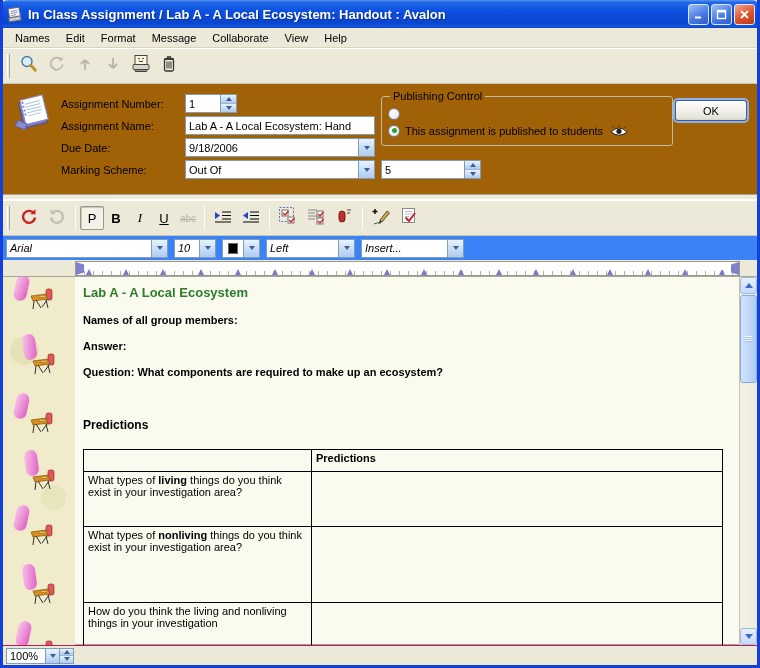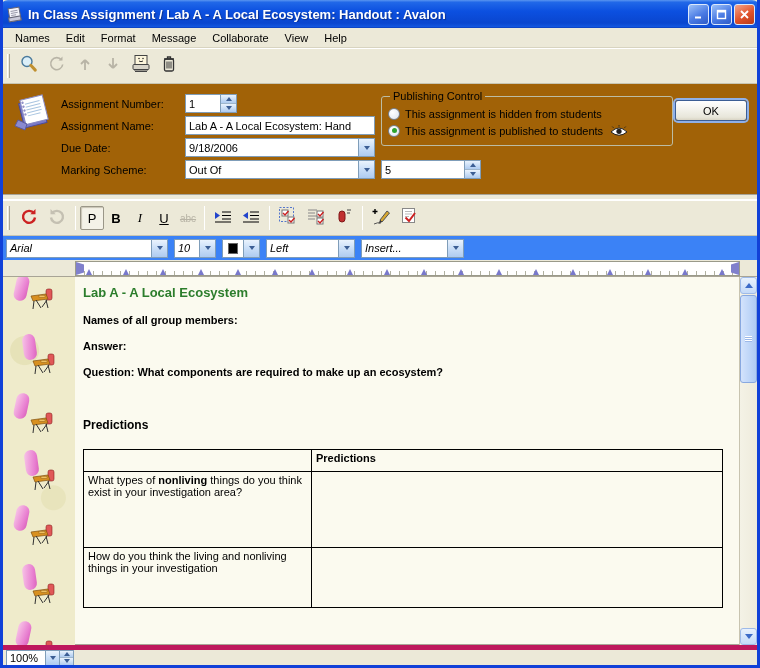--- a/index.html
+++ b/index.html
@@ -108,21 +108,21 @@
     display:flex; align-items:center; justify-content:center; }
   .schv-u { width:0;height:0;border-left:4px solid transparent;border-right:4px solid transparent;border-bottom:5px solid #3C6BC8; }
   .schv-d { width:0;height:0;border-left:4px solid transparent;border-right:4px solid transparent;border-top:5px solid #3C6BC8; }
   .sthumb { height:88px; margin-top:1px; background:linear-gradient(90deg,#D3E3FC,#AECBF4); border:1px solid #88A8E0; border-radius:3px;
     position:relative; }
   .sthumb::after { content:""; position:absolute; left:4px; right:4px; top:40px; height:6px;
     background:repeating-linear-gradient(180deg,#FFF 0 1px,#9CB8E8 1px 2px); }
   .strack { flex:1; }
 
   
-  .statusbar { height:20px; background:#ECE9D8; border-top:5px solid #be185d; box-shadow:0 -1px 0 #A8A496; display:flex; align-items:center; padding-left:3px; }
+  .statusbar { height:20px; background:#ECE9D8; border-top:1px solid #be185d; box-shadow:0 -1px 0 #A8A496; display:flex; align-items:center; padding-left:3px; }
   .zoomcombo { display:flex; align-items:stretch; height:16px; border:1px solid #7F9DB9; background:#fff; font-size:11px; }
   .zoomcombo .val { width:38px; padding:0 3px; display:flex; align-items:center; }
   .zoomcombo .spinner { width:14px; }
   .zoomcombo .cbtn { width:14px; }
 </style>
 </head>
 <body>
 
 <div class="window">
 
@@ -287,21 +287,20 @@
               </span>
             </span>
         </div>
       </div>
     </div>
 
     <fieldset class="pubbox">
       <legend>Publishing Control</legend>
       <div class="prow">
         <span class="radio"></span>
-        <span>This assignment is hidden from students</span>
       </div>
       <div class="prow">
         <span class="radio sel"></span>
         <span>This assignment is published to students</span>
         <span class="eye">
           <svg viewBox="0 0 18 12" width="18" height="12">
             <path d="M1 7q8-8 16 0q-8 6.5-16 0z" fill="#FFF" stroke="#222" stroke-width="1"></path>
             <circle cx="9" cy="6.3" r="2.6" fill="#222"></circle>
             <path d="M3.5 2.8L2.3 1.6M9 1.5V.2M14.5 2.8l1.2-1.2" stroke="#222" fill="none"></path>
           </svg>
@@ -555,20 +554,24 @@
       <div class="doc-p">Names of all group members:</div>
       <div class="doc-p">Answer:</div>
       <div class="doc-p">Question: What components are required to make up an ecosystem?</div>
       <div class="doc-section">Predictions</div>
 
       <table class="pred">
         <tbody>
             <tr class="hdr">
           <td class="c1"></td>
           <td>Predictions</td>
+        </tr>
+        <tr class="r1">
+          <td class="c1"><span>What types of </span><b>living</b><span> things do you think exist in your investigation area?</span></td>
+          <td></td>
         </tr>
         <tr class="r2">
           <td class="c1"><span>What types of </span><b>nonliving</b><span> things do you think exist in your investigation area?</span></td>
           <td></td>
         </tr>
         <tr class="r3">
           <td class="c1"><span>How do you think the living and nonliving things in your investigation</span><b></b><span></span></td>
           <td></td>
         </tr>
       </tbody>

